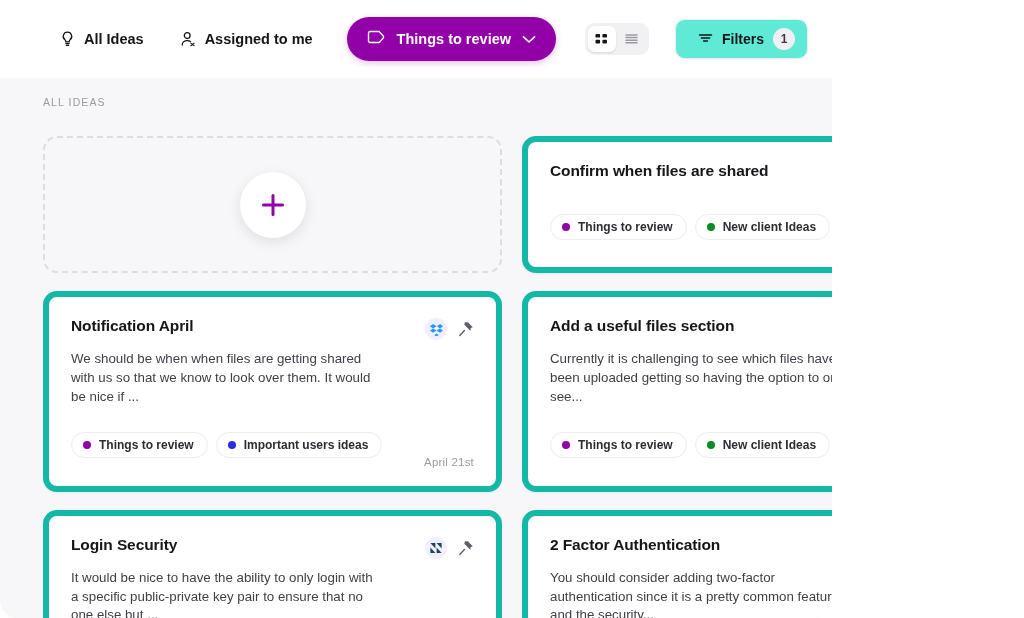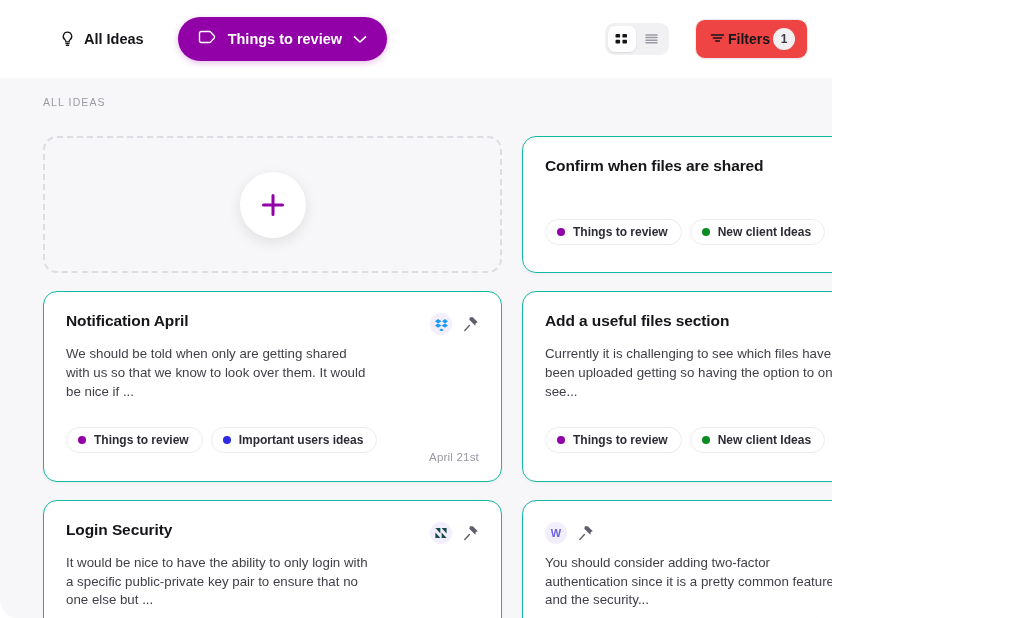--- a/index.html
+++ b/index.html
@@ -87,25 +87,25 @@
     width: 28px; height: 26px;
     display: flex; align-items: center; justify-content: center;
     border-radius: 7px;
     cursor: pointer;
   }
   .view-btn.active { background: #ffffff; box-shadow: 0 1px 2px rgba(0,0,0,.10); }
 
   .filters-btn {
     display: flex;
     align-items: center;
-    gap: 3px;
-    background: #ef4444;
+    gap: 9px;
+    background: #5eead4;
     border: 1px solid #ececf0;
     border-radius: 10px;
-    padding: 8px 12px 8px 14px;
+    padding: 8px 12px 8px 22px;
     font-size: 14px;
     font-weight: 700;
     color: #16161a;
     cursor: pointer;
     box-shadow: 0 1px 2px rgba(0,0,0,.04);
   }
   .filters-badge {
     width: 22px; height: 22px;
     border-radius: 50%;
     background: #f0f0f3;
@@ -131,21 +131,21 @@
     top: 136px; left: 43px;
     width: 938px;
     display: grid;
     grid-template-columns: 1fr 1fr;
     column-gap: 20px;
     row-gap: 18px;
   }
 
   .card {
     background: #ffffff;
-    border: 1px solid #14b8a6;
+    border: 6px solid #14b8a6;
     border-radius: 14px;
     box-shadow: 0 1px 3px rgba(16,16,24,.05);
     padding: 20px 22px 18px 22px;
     min-height: 137px;
     display: flex;
     flex-direction: column;
   }
 
   .card-top {
     display: flex;
@@ -245,20 +245,30 @@
       <div class="nav-item">
         <span class="ico">
           <svg width="15" height="16" viewBox="0 0 15 16" fill="none">
             <path d="M7.5 1.2a4.2 4.2 0 0 0-2.5 7.6c.5.4.8 1 .8 1.6v.4h3.4v-.4c0-.6.3-1.2.8-1.6A4.2 4.2 0 0 0 7.5 1.2z" stroke="#16161a" stroke-width="1.3"></path>
             <path d="M5.9 12.6h3.2M6.4 14.4h2.2" stroke="#16161a" stroke-width="1.3" stroke-linecap="round"></path>
           </svg>
         </span>
         <span>All Ideas</span>
       </div>
 
+      <div class="nav-item">
+        <span class="ico">
+          <svg width="16" height="16" viewBox="0 0 16 16" fill="none">
+            <circle cx="7.2" cy="4.6" r="2.9" stroke="#16161a" stroke-width="1.3"></circle>
+            <path d="M2.2 14c0-2.6 2.2-4.4 5-4.4 1.3 0 2.5.4 3.4 1.1" stroke="#16161a" stroke-width="1.3" stroke-linecap="round"></path>
+            <path d="M11 12.4l3 2.2M14 12.4l-3 2.2" stroke="#16161a" stroke-width="1.2" stroke-linecap="round"></path>
+          </svg>
+        </span>
+        <span>Assigned to me</span>
+      </div>
 
 
       <div class="nav-pill">
         <span class="ico">
           <svg width="19" height="15" viewBox="0 0 19 15" fill="none">
             <path d="M1.5 3.2c0-.9.7-1.7 1.7-1.7h8.3c.5 0 1 .2 1.3.6l3.4 3.9c.5.6.5 1.4 0 2l-3.4 3.9c-.3.4-.8.6-1.3.6H3.2c-1 0-1.7-.8-1.7-1.7V3.2z" stroke="#ffffff" stroke-width="1.4"></path>
           </svg>
         </span>
         <span>Things to review</span>
         <span class="ico">
@@ -358,21 +368,21 @@
             </svg>
           </span>
           <span class="pin">
             <svg width="16" height="16" viewBox="0 0 16 16" fill="none">
               <path d="M9.8 1.2l5 5-2 .9-.5 2.6-6-6 .6-2.5 2.9 0z" fill="#5f5f6b"></path>
               <path d="M6.4 9.6l-4.6 4.8" stroke="#5f5f6b" stroke-width="1.4" stroke-linecap="round"></path>
             </svg>
           </span>
         </div>
       </div>
-      <div class="card-desc">We should be told when only are getting shared with us so that we know to look over them. It would be nice if ...</div>
+      <div class="card-desc">We should be when when files are getting shared with us so that we know to look over them. It would be nice if ...</div>
       <div class="card-footer">
         <span class="tag">
           <span class="dot" style="background:#9200a8"></span>
           <span>Things to review</span>
         </span>
         <span class="tag">
           <span class="dot" style="background:#2c2ce0"></span>
           <span>Important users ideas</span>
         </span>
         <span class="card-date">April 21st</span>
@@ -436,20 +446,21 @@
       <div class="card-desc">It would be nice to have the ability to only login with a specific public-private key pair to ensure that no one else but ...</div>
       <div class="card-footer">
         
         
         
       </div>
     </div>
 
     <div class="card" style="grid-column: 2;">
       <div class="card-top">
+        <div class="card-title">2 Factor Authentication</div>
         <div class="card-icons">
           <span class="app-badge">W</span>
           <span class="pin">
             <svg width="16" height="16" viewBox="0 0 16 16" fill="none">
               <path d="M9.8 1.2l5 5-2 .9-.5 2.6-6-6 .6-2.5 2.9 0z" fill="#5f5f6b"></path>
               <path d="M6.4 9.6l-4.6 4.8" stroke="#5f5f6b" stroke-width="1.4" stroke-linecap="round"></path>
             </svg>
           </span>
         </div>
       </div>

